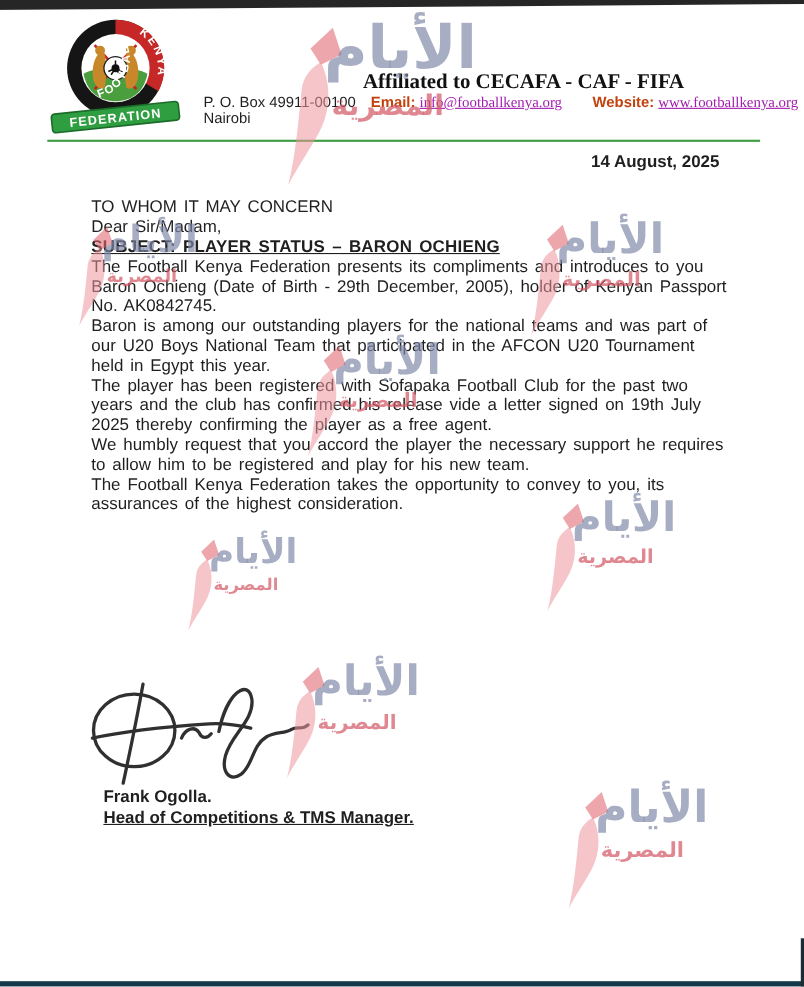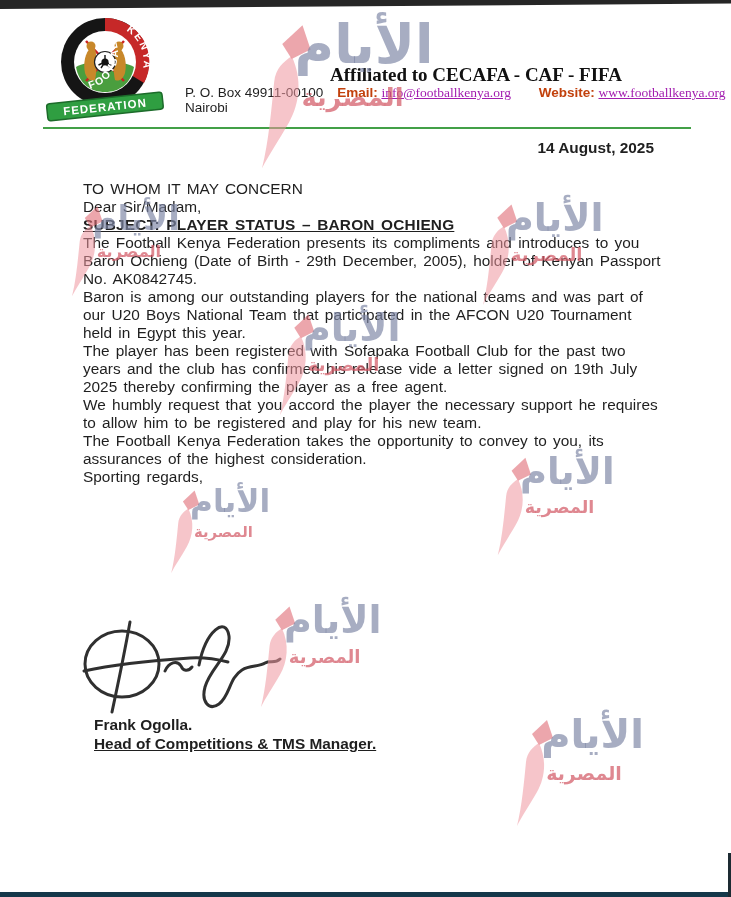--- a/index.html
+++ b/index.html
@@ -124,21 +124,20 @@
 
   <div class="body">
     <p class="to-line">TO WHOM IT MAY CONCERN</p>
     <p class="salutation">Dear Sir/Madam,</p>
     <p class="subject">SUBJECT: PLAYER STATUS – BARON OCHIENG</p>
     <p class="p1">The Football Kenya Federation presents its compliments and introduces to you Baron Ochieng (Date of Birth - 29th December, 2005), holder of Kenyan Passport No. AK0842745.</p>
     <p class="p2">Baron is among our outstanding players for the national teams and was part of our U20 Boys National Team that participated in the AFCON U20 Tournament held in Egypt this year.</p>
     <p class="p3">The player has been registered with Sofapaka Football Club for the past two years and the club has confirmed his release vide a letter signed on 19th July 2025 thereby confirming the player as a free agent.</p>
     <p class="p4">We humbly request that you accord the player the necessary support he requires to allow him to be registered and play for his new team.</p>
     <p class="p5">The Football Kenya Federation takes the opportunity to convey to you, its assurances of the highest consideration.</p>
-    <p class="closing">Sporting regards,</p>
   </div>
 
   <svg class="signature" viewBox="0 0 245 112">
     <g fill="none" stroke="#141414" stroke-width="3" stroke-linecap="round" opacity="0.88">
       <ellipse cx="54" cy="56" rx="37" ry="33"></ellipse>
       <path d="M62,14 C57,42 50,76 44,104"></path>
       <path d="M16,63 C52,55 92,52 122,50 C138,49 152,52 160,54"></path>
       <path d="M97,63 C101,54 109,52 113,58 C115,63 120,64 124,59"></path>
       <path d="M131,57 C138,22 158,8 161,28 C163,47 142,60 137,79 C133,94 141,103 151,96 C162,88 161,70 174,62 C182,57 191,59 197,55 C202,52 207,56 212,51"></path>
     </g>

